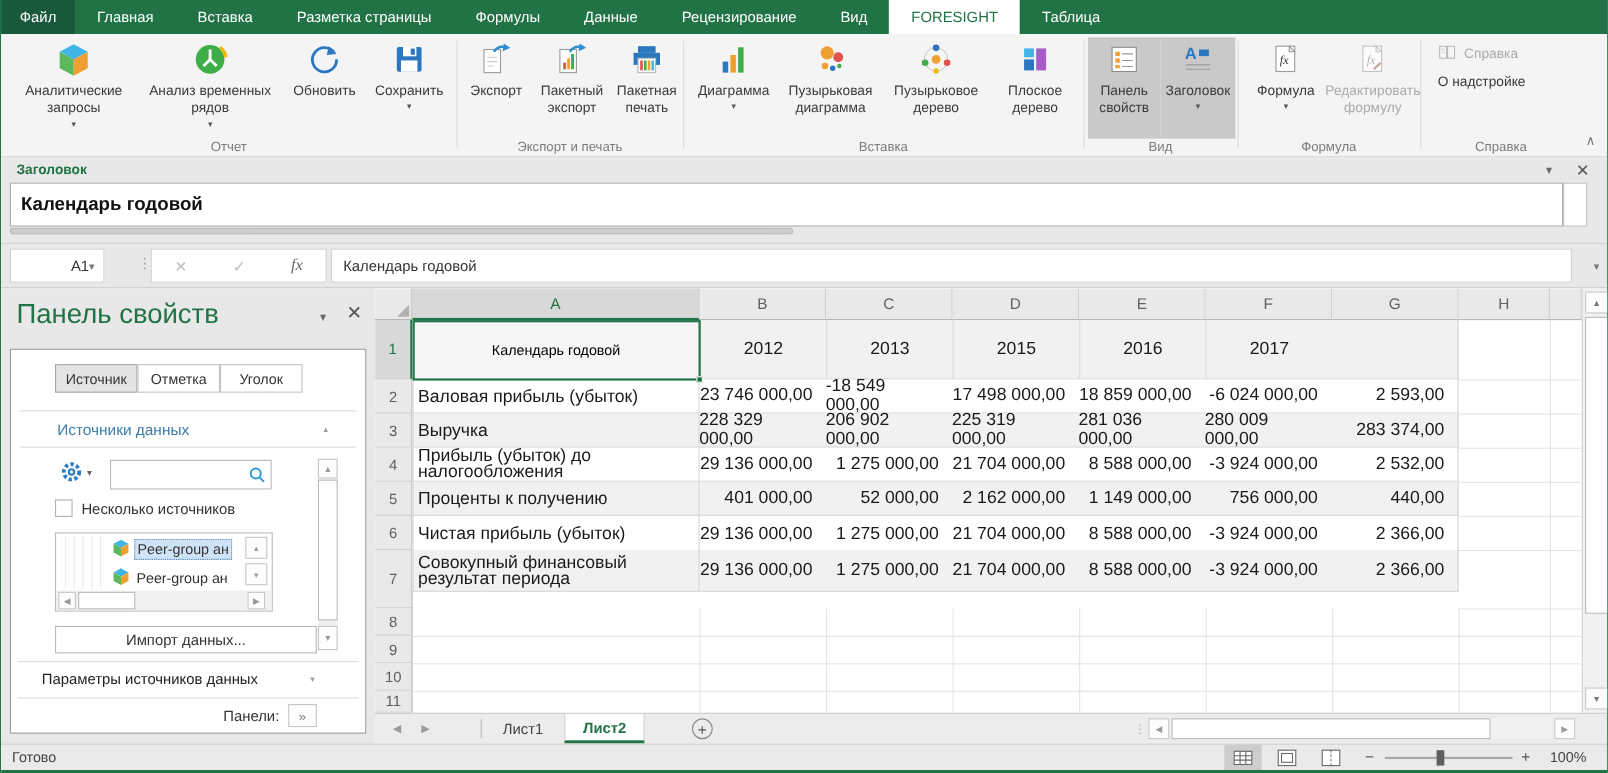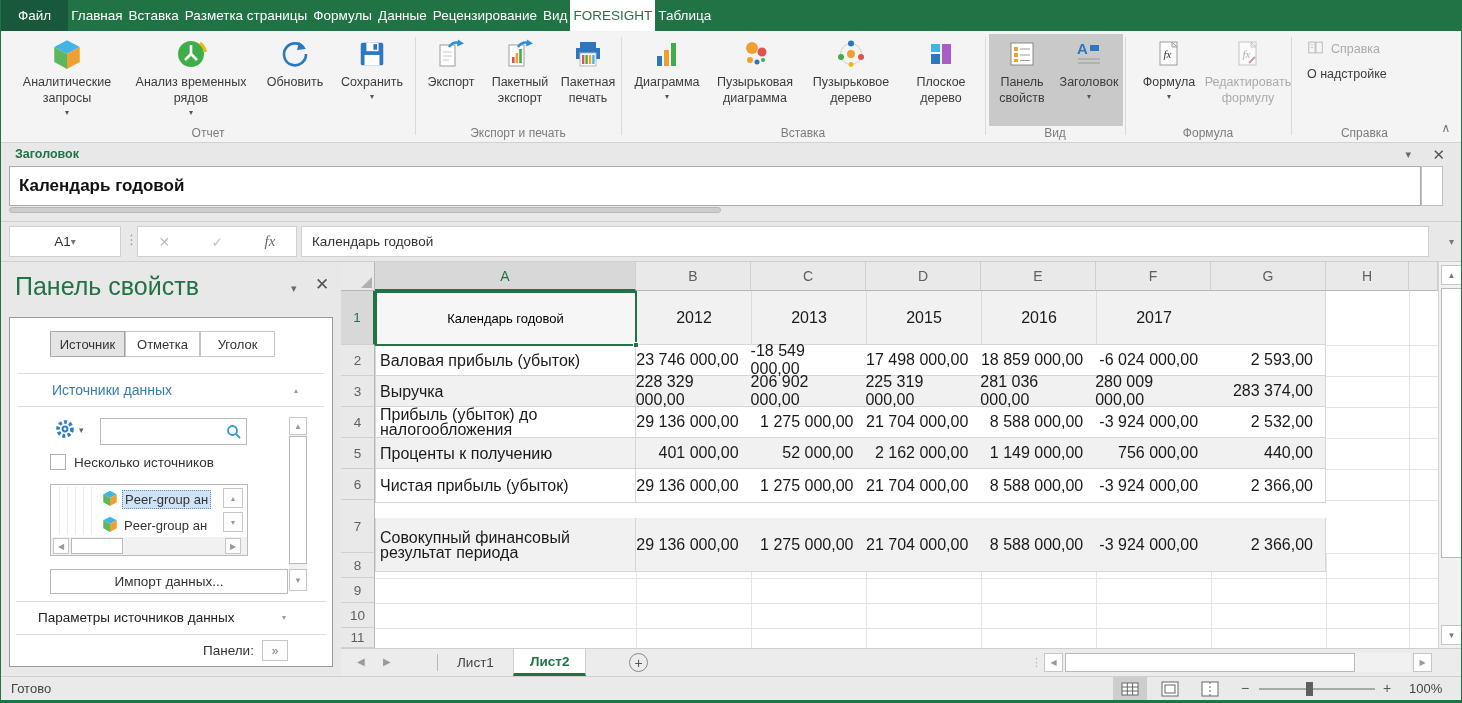--- a/index.html
+++ b/index.html
@@ -5,21 +5,21 @@
   * { margin:0; padding:0; box-sizing:border-box; }
   html,body { background:#777; }
   body { font-family:"Liberation Sans", sans-serif; }
   #app { position:relative; width:1462px; height:703px; background:#fff; overflow:hidden;
          border-left:1px solid #217346; border-right:1px solid #217346; }
   .abs { position:absolute; }
 
   
   .tabbar { position:absolute; left:0; top:0; width:1462px; height:31px; background:#217346;
             display:flex; align-items:stretch; color:#fff; font-size:13.5px; }
-  .tab { display:flex; align-items:center; padding:0 3px; cursor:default; white-space:nowrap; }
+  .tab { display:flex; align-items:center; padding:0 20px; cursor:default; white-space:nowrap; }
   .tab.file { background:#17593a; padding:0 17px; }
   .tab.active { background:#fff; color:#217346; }
 
   
   .ribbon { position:absolute; left:0; top:31px; width:1462px; height:112px; background:#f4f4f4;
             border-bottom:1px solid #d2d2d2; font-size:12.5px; color:#3b3b3b; }
   .rsep { position:absolute; top:6px; height:98px; width:1px; background:#dadada; }
   .rgl { position:absolute; bottom:2px; text-align:center; color:#7c7c7c; font-size:12px; }
   .rbtn { position:absolute; top:3px; height:92px; display:flex; flex-direction:column; align-items:center;
           text-align:center; white-space:nowrap; }
@@ -384,21 +384,21 @@
   <div class="hdr-pane">
     <div class="hp-title">Заголовок</div>
     <div class="hp-caret">▾</div>
     <div class="hp-close">✕</div>
     <input class="hp-input" value="Календарь годовой" style="">
     <div class="hp-handle"></div>
     <div class="hp-thumb"></div>
   </div>
 
   <div class="fbar">
-    <div class="fbox" style="left:8px;width:112px;justify-content:center;padding:0 8px">
+    <div class="fbox" style="left:8px;width:86px;justify-content:flex-end;padding:0 8px">
       <span>A1</span>
       <span style="font-size:10px;color:#777">▾</span>
     </div>
     <div class="fb-grip">⋮</div>
     <div class="fbox" style="left:136px;width:160px;justify-content:space-around">
       <span class="fb-sym">✕</span>
       <span class="fb-sym">✓</span>
       <span class="fb-fx">fx</span>
     </div>
     <div class="fbox" style="left:300px;width:1128px;padding:0 10px">
@@ -605,21 +605,21 @@
     </div>
     <div class="trow white" style="top:207px;height:34px">
       <div class="cA">Чистая прибыль (убыток)</div>
       <div class="cv">29 136 000,00</div>
       <div class="cv">1 275 000,00</div>
       <div class="cv">21 704 000,00</div>
       <div class="cv">8 588 000,00</div>
       <div class="cv">-3 924 000,00</div>
       <div class="cv">2 366,00</div>
     </div>
-    <div class="trow band" style="top:256px;height:54px">
+    <div class="trow band" style="top:238px;height:38px">
       <div class="cA">Совокупный финансовый результат периода</div>
       <div class="cv">29 136 000,00</div>
       <div class="cv">1 275 000,00</div>
       <div class="cv">21 704 000,00</div>
       <div class="cv">8 588 000,00</div>
       <div class="cv">-3 924 000,00</div>
       <div class="cv">2 366,00</div>
     </div>
   </div>
 

